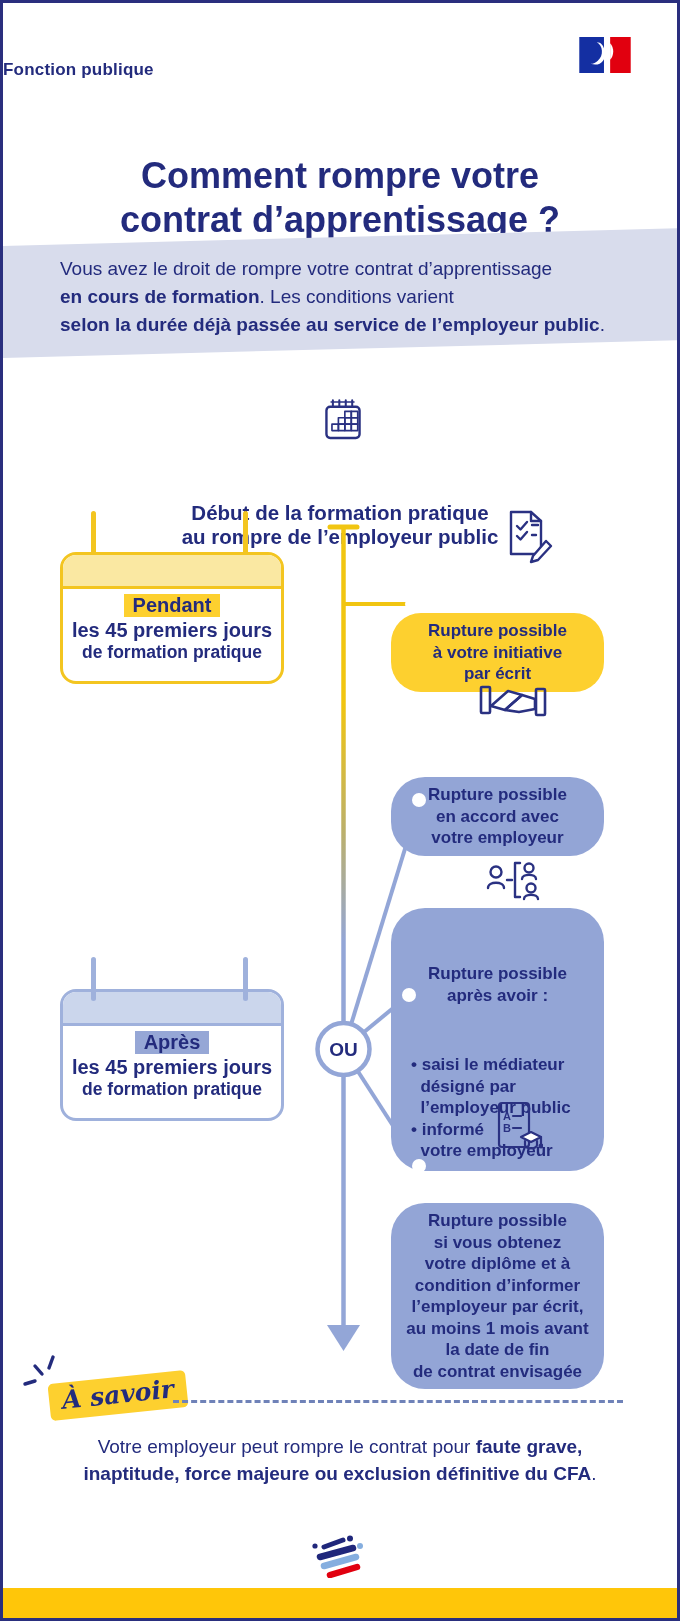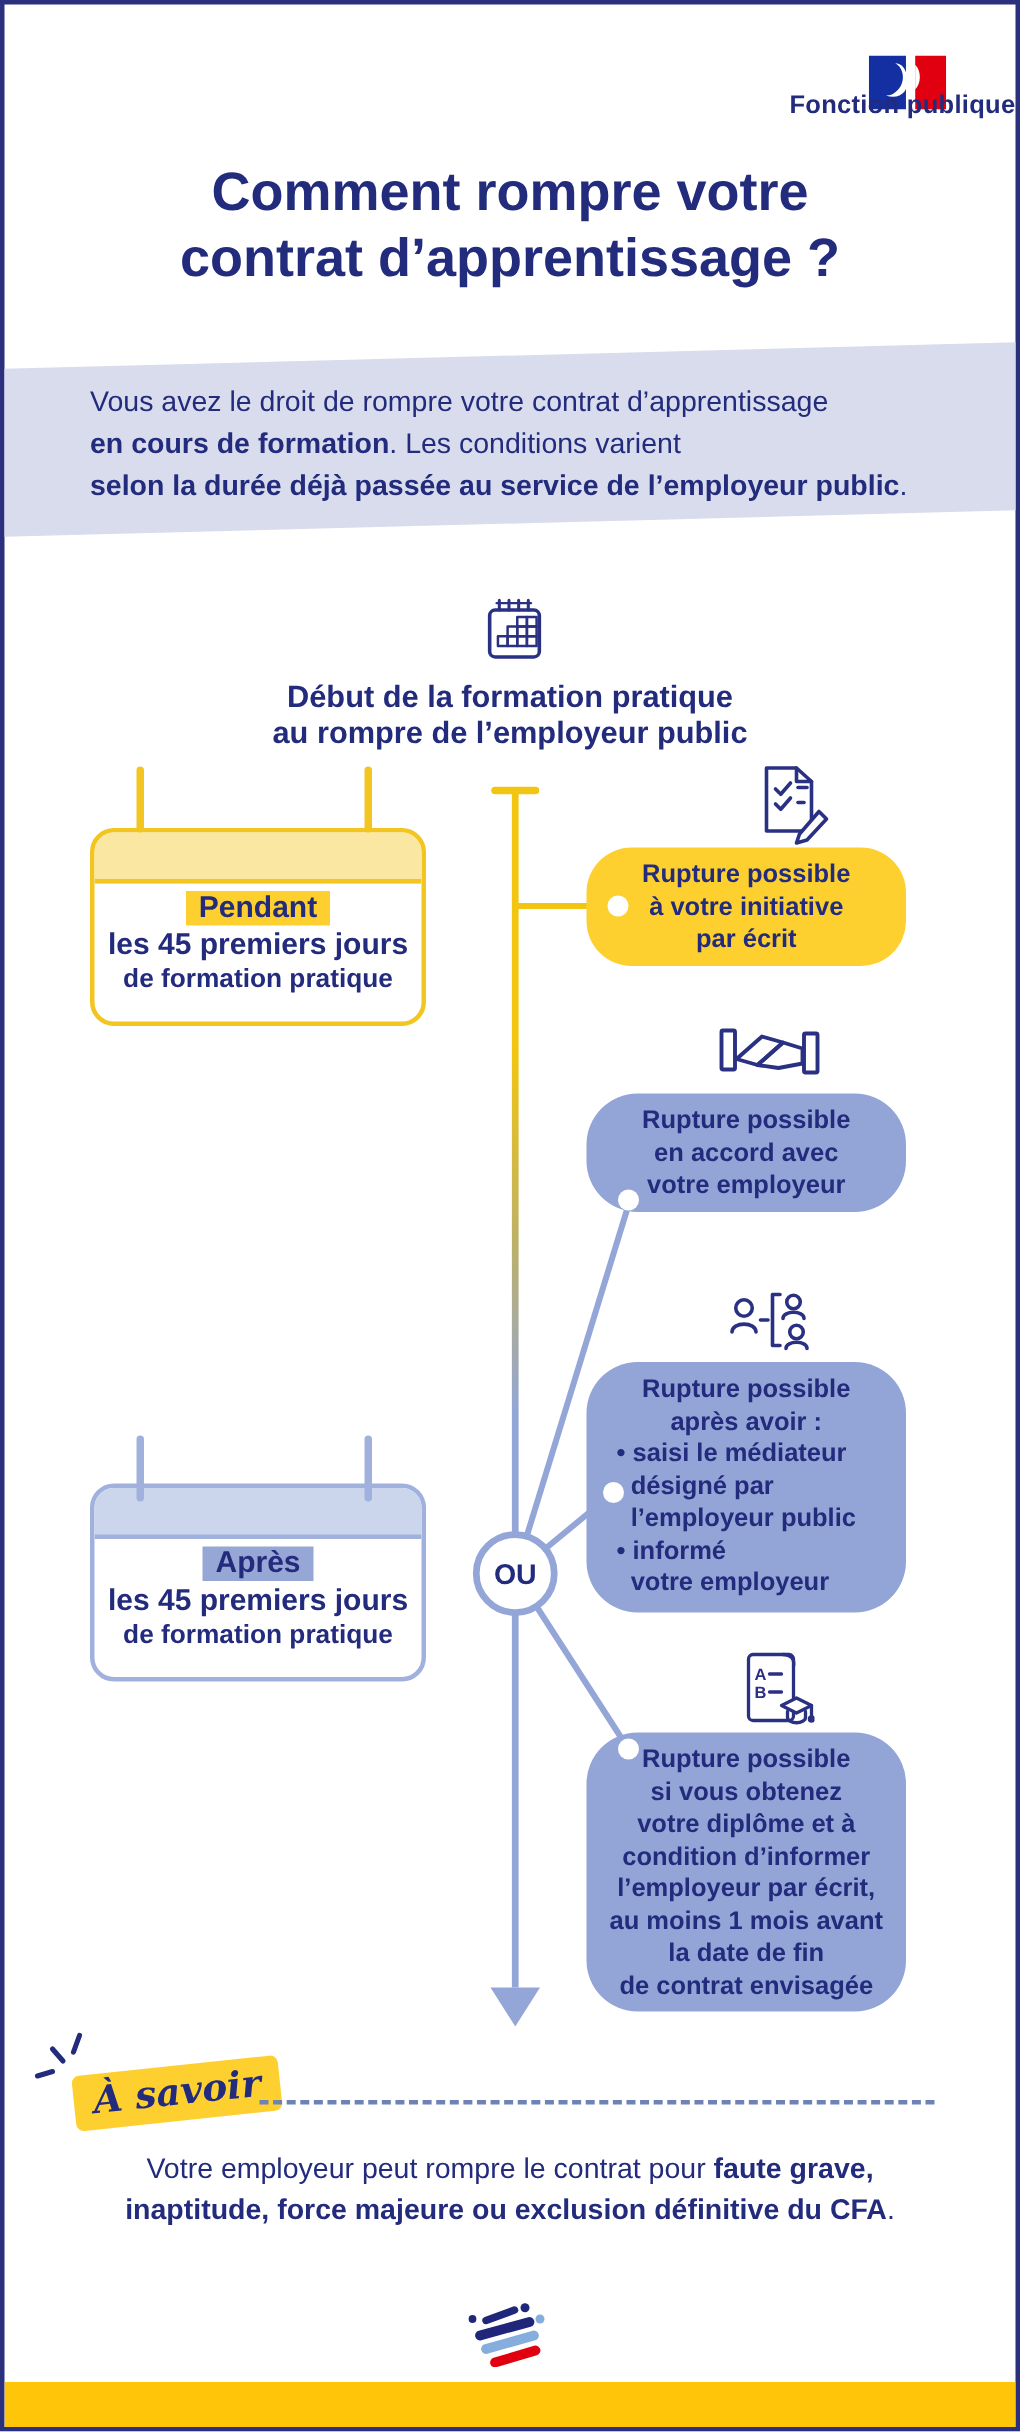--- a/index.html
+++ b/index.html
@@ -2,25 +2,25 @@
 <html><head>
 <meta charset="utf-8">
 <style>
   * { margin:0; padding:0; box-sizing:border-box; }
   body { background:#e8e8e8; font-family:"Liberation Sans", sans-serif; }
   .page {
     position:relative; width:680px; height:1621px; margin:0 auto;
     background:#ffffff; border:3px solid #2A2F7E; overflow:hidden;
     color:#232B7D;
   }
-  .pre { white-space:pre-line; }
+  .pre { white-space:pre-line;margin-top:48px; }
 
   
   .flag { position:absolute; top:34px; right:46px; width:52px; height:36px; }
-  .eyebrow { position:absolute; top:57px; left:0; width:100%; text-align:right;
+  .eyebrow { position:absolute; top:57px; left:0; width:100%; text-align:left;
              font-size:17px; font-weight:800; letter-spacing:.2px; }
   .title { position:absolute; top:103px; left:0; width:100%; text-align:center;
            font-size:36px; line-height:44px; font-weight:800; }
 
   
   .band { position:absolute; top:234px; left:-6px; width:692px; height:112px;
           background:#D8DCEC; transform:skewY(-1.5deg); }
   .band-text { position:absolute; top:252px; left:57px; width:580px;
                font-size:19px; line-height:28px; }
   .band-text b { font-weight:800; }

